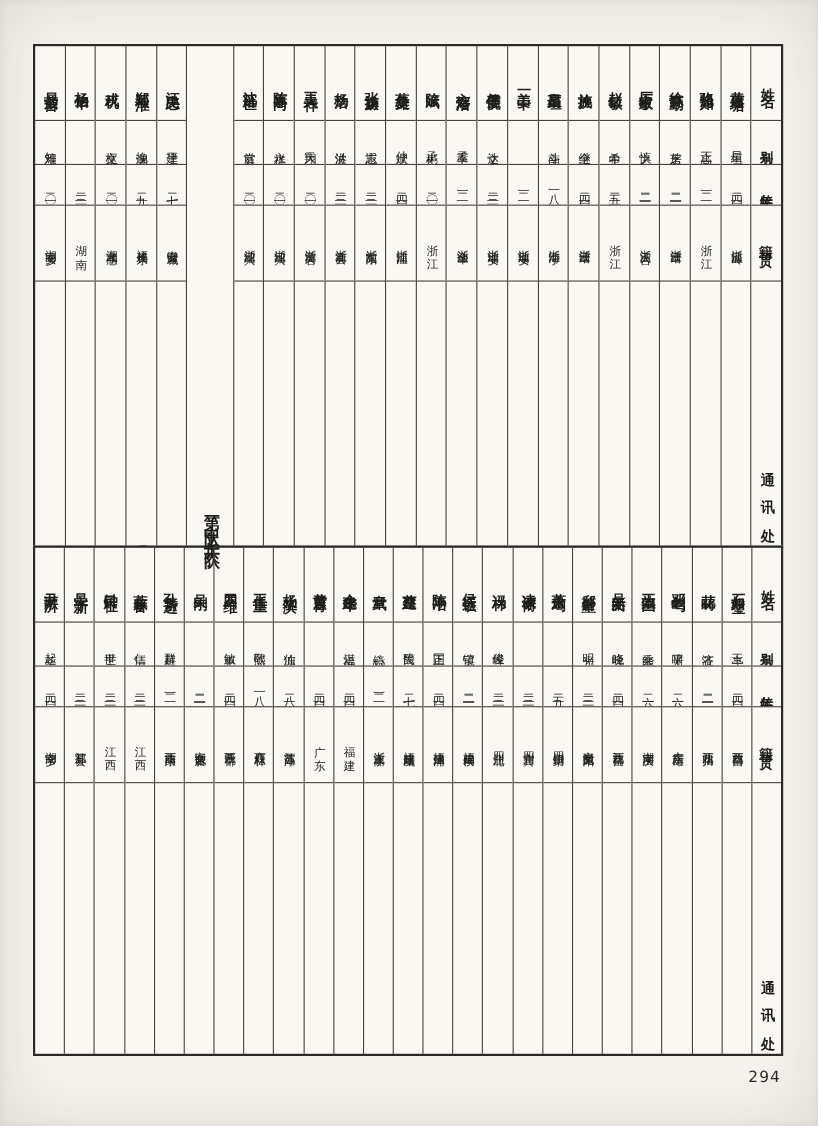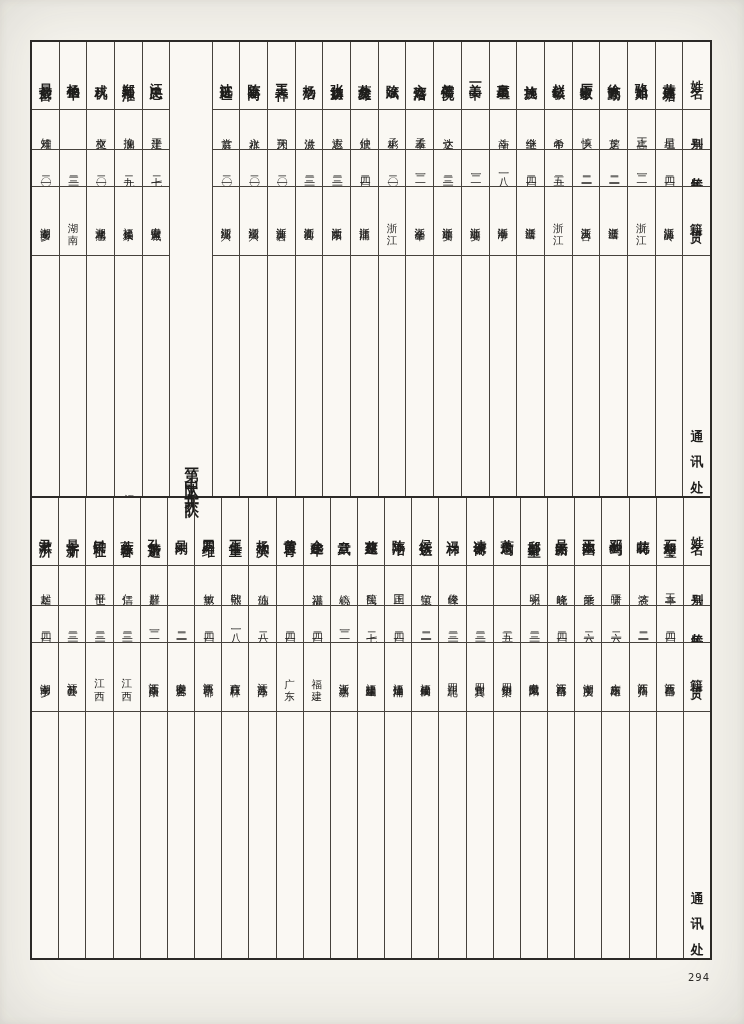--- a/index.html
+++ b/index.html
@@ -76,21 +76,21 @@
     padding-top:145px;
     font-size:14.5px;
     font-weight:bold;
     letter-spacing:5px;
     line-height:1.9;
     box-sizing:border-box;
   }
   .page-number{
     position:absolute;
     right:34px;top:972px;
-    font-size:10px;
+    font-size:14px;
     letter-spacing:1px;
     color:#2c2a27;
   }
 </style>
 </head>
 <body>
 <div class="scan-wrap"></div>
 
 <div class="tables">
 

